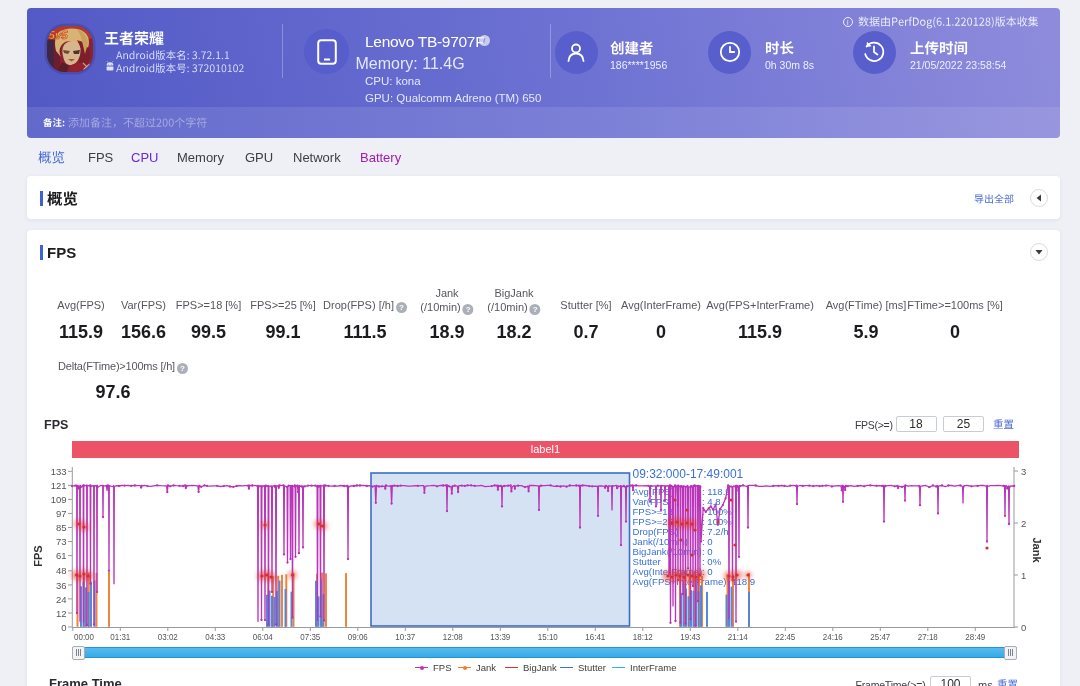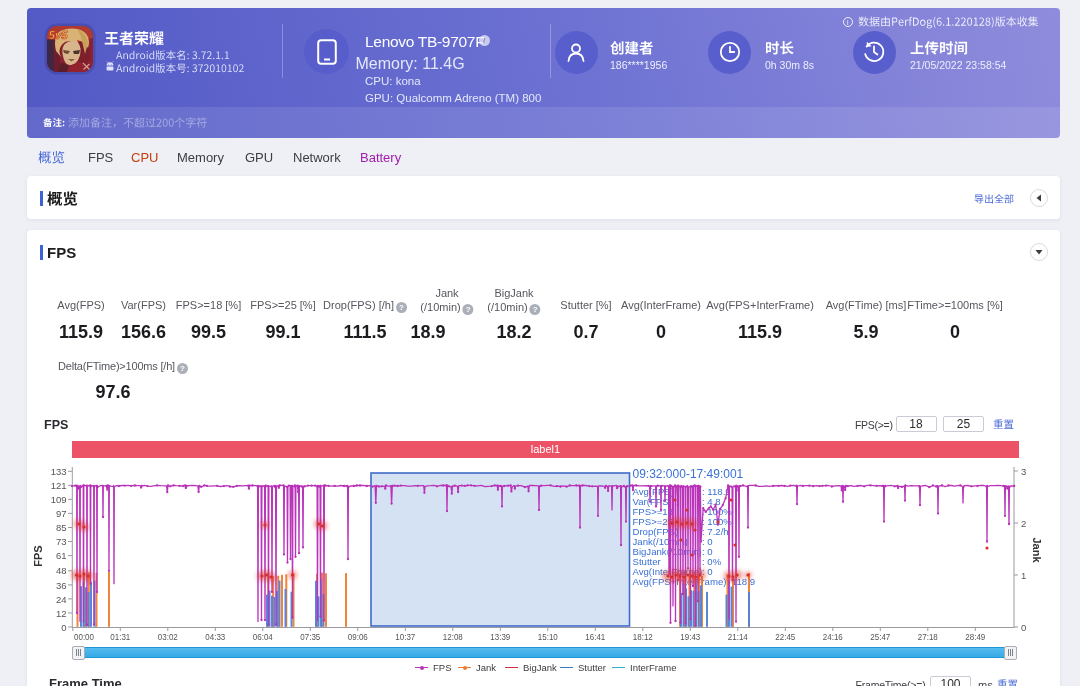--- a/index.html
+++ b/index.html
@@ -8,21 +8,21 @@
 .bluebar{position:absolute;width:3px;height:15px;background:#3c61d9}
 .cbtn{position:absolute;width:18px;height:18px;border-radius:50%;background:#fff;border:1px solid #d9dbe1;display:flex;align-items:center;justify-content:center}
 .statv{position:absolute;font-size:18px;font-weight:bold;color:#1c1c20;transform:translateX(-50%)}
 .statl{position:absolute;font-size:11px;color:#56565e;white-space:nowrap;transform:translateX(-50%);text-align:center;line-height:14px}
 .qm{display:inline-block;width:11px;height:11px;border-radius:50%;background:#abafb8;color:#fff;font-size:8px;font-weight:bold;text-align:center;line-height:11px;vertical-align:-1px;margin-left:2px}
 .ibox{position:absolute;width:41px;height:16px;border:1px solid #c9ccd4;border-radius:2px;background:#fff;font-size:12px;color:#2b2b2b;text-align:center;line-height:14px}
 </style></head><body>
 
 <div class="abs" style="left:26.5px;top:8px;width:1033px;height:129.5px;border-radius:4px;overflow:hidden;background:linear-gradient(78deg,#5259c5 0%,#6c71d2 52%,#8f8cdc 100%)">
 <div class="abs" style="left:0;top:99px;width:1033px;height:30.5px;background:rgba(255,255,255,0.10)"></div>
-<div class="abs" style="left:20.5px;top:18px;width:46px;height:46px;border-radius:10px;overflow:hidden;box-shadow:0 0 0 2.5px rgba(45,45,130,0.30)">
+<div class="abs" style="left:20.5px;top:18px;width:46px;height:46px;border-radius:18px;overflow:hidden;box-shadow:0 0 0 2.5px rgba(45,45,130,0.30)">
 <svg width="46" height="46" viewBox="0 0 46 46" style="display:block">
 <rect width="46" height="46" fill="#8c2130"></rect>
 <path d="M0 14 L10 10 L8 46 L0 46 Z" fill="#3e2742"></path>
 <path d="M6 12 L14 8 L13 46 L7 46 Z" fill="#6e1d2e"></path>
 <path d="M0 0 H46 V12 L30 16 L0 13 Z" fill="#b03a31"></path>
 <path d="M34 10 C40 14 44 22 43 32 L36 46 L30 30 Z" fill="#7c1f2b"></path>
 <path d="M12 6 C18 2 30 1 37 6 C42 10 43 16 41 22 C38 17 35 15 30 14 L34 24 L28 17 C22 14 17 15 14 20 C12 23 12 27 14 31 L9 25 C7 17 8 10 12 6 Z" fill="#d9b276"></path>
 <path d="M30 3 C36 5 40 10 41 17 L38 28 L35 15 C34 10 32 6 30 3 Z" fill="#c9a058"></path>
 <path d="M17 19 C21 14 29 14 32 18 C34 22 34 28 32 32 C30 37 26 39 23 39 C19 39 17 35 16 30 C15 26 15 22 17 19 Z" fill="#d8b58c"></path>
 <path d="M16 24 L23 25 L21 28 L17 27 Z" fill="#6b4a33"></path>
@@ -62,21 +62,21 @@
 <div class="abs" style="left:277.5px;top:21px;width:45px;height:45px;border-radius:50%;background:#575dcb;display:flex;align-items:center;justify-content:center">
 <svg width="20" height="26" viewBox="0 0 20 26">
         <rect x="1.2" y="1.2" width="17.6" height="23.6" rx="3" fill="none" stroke="#fff" stroke-width="2"></rect>
         <line x1="7" y1="20.5" x2="13" y2="20.5" stroke="#fff" stroke-width="2"></line>
       </svg>
     </div>
 <div class="abs" style="left:338.5px;top:24.5px;font-size:15.5px;font-weight:normal;letter-spacing:-0.3px;color:#fff">Lenovo TB-9707F</div>
 <div class="abs" style="left:452px;top:26.5px;width:11px;height:11px;border-radius:50%;background:rgba(235,236,248,0.75);color:#8b90c9;font-size:8px;font-weight:bold;text-align:center;line-height:11px;font-style:italic">i</div>
 <div class="abs" style="left:329px;top:47px;font-size:16px;color:#e4e7fb">Memory: 11.4G</div>
 <div class="abs" style="left:338.5px;top:67px;font-size:11.5px;color:#e4e7fb">CPU: kona</div>
-<div class="abs" style="left:338.5px;top:84px;font-size:11.5px;color:#e4e7fb">GPU: Qualcomm Adreno (TM) 800</div>
+<div class="abs" style="left:338.5px;top:84px;font-size:11.5px;color:#e4e7fb">GPU: Qualcomm Adreno (TM) 650</div>
 <div class="abs" style="left:528.0px;top:22.5px;width:43px;height:43px;border-radius:50%;background:#585ecc;display:flex;align-items:center;justify-content:center">
       <svg width="24" height="24" viewBox="0 0 24 24">
         <circle cx="12" cy="8.5" r="4" fill="none" stroke="#fff" stroke-width="1.8"></circle>
         <path d="M4.5 21 C5 15.5 8 13.5 12 13.5 C16 13.5 19 15.5 19.5 21" fill="none" stroke="#fff" stroke-width="1.8" stroke-linecap="round"></path>
       </svg>
     </div>
 <div style="position:absolute;left:583.5px;top:30.1px;width:44.5px;height:20.3px">
       <svg width="44.5" height="20.3" viewBox="0 -15.37 44.5 20.3" style="display:block;overflow:visible">
         <path d="M11.730500000000001 -12.035V-0.7395C11.730500000000001 -0.464 11.614500000000001 -0.377 11.3245 -0.36250000000000004C11.034500000000001 -0.36250000000000004 10.063 -0.36250000000000004 9.135 -0.406C9.3815 0.058 9.6425 0.7975 9.7295 1.276C11.092500000000001 1.276 12.035 1.2325000000000002 12.644 0.9570000000000001C13.2385 0.6960000000000001 13.456000000000001 0.24650000000000002 13.456000000000001 -0.7395V-12.035ZM8.9465 -10.6575V-2.4215H10.614V-10.6575ZM2.697 -7.047000000000001H2.6390000000000002C3.4655 -7.8445 4.205 -8.7725 4.8285 -9.7875C5.6115 -8.8885 6.438000000000001 -7.888000000000001 7.018000000000001 -7.047000000000001ZM4.306500000000001 -12.354000000000001C3.5380000000000003 -10.498000000000001 2.0155000000000003 -8.5405 0.24650000000000002 -7.351500000000001C0.6235 -7.0615000000000006 1.218 -6.438000000000001 1.4935 -6.061L1.943 -6.423500000000001V-1.102C1.943 0.5945 2.4650000000000003 1.0585 4.176 1.0585C4.5385 1.0585 6.119000000000001 1.0585 6.5105 1.0585C8.004 1.0585 8.4535 0.4495 8.642000000000001 -1.6095000000000002C8.1925 -1.711 7.511 -1.9720000000000002 7.1485 -2.2475C7.0615000000000006 -0.7105 6.96 -0.42050000000000004 6.3655 -0.42050000000000004C5.9885 -0.42050000000000004 4.698 -0.42050000000000004 4.3935 -0.42050000000000004C3.7265 -0.42050000000000004 3.625 -0.5075000000000001 3.625 -1.102V-5.5535000000000005H5.9305C5.843500000000001 -4.306500000000001 5.742 -3.77 5.6115 -3.596C5.495500000000001 -3.48 5.3795 -3.451 5.191 -3.451C4.9735000000000005 -3.451 4.553 -3.451 4.0745000000000005 -3.5090000000000003C4.306500000000001 -3.103 4.466 -2.494 4.495 -2.0445C5.1185 -2.0300000000000002 5.713 -2.0445 6.061 -2.088C6.452500000000001 -2.146 6.757000000000001 -2.262 7.032500000000001 -2.581C7.3660000000000005 -2.987 7.5255 -4.0455000000000005 7.627000000000001 -6.452500000000001V-6.5105L8.743500000000001 -7.5545C8.091000000000001 -8.5405 6.728000000000001 -10.0485 5.626 -11.223L5.9015 -11.8465Z M20.126 -11.2375V-9.932500000000001H22.576500000000003V-9.236500000000001H19.343V-7.946000000000001H22.576500000000003V-7.221H20.0535V-5.9015H22.576500000000003V-5.205500000000001H19.9665V-3.9875000000000003H22.576500000000003V-3.2625H19.401V-1.943H22.576500000000003V-0.9570000000000001H24.2295V-1.943H28.072000000000003V-3.2625H24.2295V-3.9875000000000003H27.608V-5.205500000000001H24.2295V-5.9015H27.448500000000003V-7.946000000000001H28.246000000000002V-9.236500000000001H27.448500000000003V-11.2375H24.2295V-12.310500000000001H22.576500000000003V-11.2375ZM24.2295 -7.946000000000001H25.9115V-7.221H24.2295ZM24.2295 -9.236500000000001V-9.932500000000001H25.9115V-9.236500000000001ZM15.8195 -5.220000000000001C15.8195 -5.4085 16.2835 -5.6985 16.617 -5.8725000000000005H17.8495C17.719 -4.930000000000001 17.5305 -4.0745000000000005 17.284 -3.335C17.023 -3.8135000000000003 16.7765 -4.3790000000000004 16.588 -5.046L15.312 -4.611000000000001C15.66 -3.451 16.095 -2.5085 16.6025 -1.7690000000000001C16.1385 -0.9570000000000001 15.5585 -0.319 14.8625 0.1595C15.225 0.377 15.863 0.9715 16.1095 1.3050000000000002C16.733 0.8410000000000001 17.2695 0.232 17.7335 -0.522C19.241500000000002 0.7105 21.2135 1.0150000000000001 23.664 1.0150000000000001H27.9415C28.043 0.551 28.3185 -0.2175 28.565 -0.5655C27.564500000000002 -0.5365 24.5485 -0.5365 23.722 -0.5365C21.576 -0.551 19.7635 -0.7975 18.4295 -1.9285C18.995 -3.3205 19.372 -5.075 19.5605 -7.192L18.589 -7.424L18.2845 -7.3805000000000005H17.7915C18.4295 -8.468 19.082 -9.744 19.633 -11.049000000000001L18.589 -11.745000000000001L18.052500000000002 -11.5275H15.312V-10.005H17.429000000000002C16.936 -8.845 16.385 -7.859 16.153 -7.5255C15.8485 -7.032500000000001 15.4425 -6.641 15.138 -6.554C15.3555 -6.2205 15.7035 -5.5535000000000005 15.8195 -5.220000000000001Z M40.774 -11.9045C40.3245 -11.252 39.817 -10.6285 39.266 -10.0485V-10.759H36.1195V-12.325000000000001H34.394V-10.759H30.972V-9.251000000000001H34.394V-7.917000000000001H29.725V-6.394500000000001H34.6695C33.002 -5.394 31.1605 -4.582 29.261 -3.9730000000000003C29.5945 -3.625 30.102 -2.9145000000000003 30.3195 -2.5375C31.0735 -2.813 31.813 -3.1175 32.5525 -3.4655V1.3050000000000002H34.292500000000004V0.8845000000000001H39.295V1.247H41.1075V-5.234500000000001H35.8295C36.424 -5.597 36.9895 -5.9885 37.5405 -6.394500000000001H42.775V-7.917000000000001H39.382C40.455 -8.8885 41.426500000000004 -9.961500000000001 42.2675 -11.121500000000001ZM36.1195 -7.917000000000001V-9.251000000000001H38.483000000000004C37.99 -8.787 37.468 -8.3375 36.917 -7.917000000000001ZM34.292500000000004 -1.5515H39.295V-0.5800000000000001H34.292500000000004ZM34.292500000000004 -2.871V-3.7990000000000004H39.295V-2.871Z" fill="#ffffff"></path>
       </svg>
@@ -123,21 +123,21 @@
         <path d="M4.476999999999999 -3.179C4.224 -2.343 3.7619999999999996 -1.386 3.0799999999999996 -0.825L3.6849999999999996 -0.374C4.3999999999999995 -1.012 4.851 -2.046 5.1259999999999994 -2.9259999999999997ZM7.0729999999999995 -2.794C7.3919999999999995 -2.057 7.710999999999999 -1.089 7.7989999999999995 -0.43999999999999995L8.469999999999999 -0.693C8.36 -1.3199999999999998 8.052 -2.2769999999999997 7.688999999999999 -3.0029999999999997ZM8.426 -3.0909999999999997C9.052999999999999 -2.255 9.713 -1.0999999999999999 9.976999999999999 -0.34099999999999997L10.67 -0.693C10.383999999999999 -1.452 9.724 -2.5629999999999997 9.075 -3.399ZM5.8629999999999995 -4.367V-0.033C5.8629999999999995 0.09899999999999999 5.819 0.143 5.665 0.143C5.521999999999999 0.143 5.0489999999999995 0.154 4.499 0.132C4.598 0.363 4.697 0.6599999999999999 4.7299999999999995 0.8799999999999999C5.467 0.8799999999999999 5.951 0.869 6.247999999999999 0.748C6.545 0.627 6.633 0.407 6.633 -0.022V-4.367ZM0.9349999999999999 -8.546999999999999C1.573 -8.228 2.343 -7.710999999999999 2.706 -7.337L3.2009999999999996 -8.008C2.816 -8.370999999999999 2.046 -8.844 1.4189999999999998 -9.141ZM0.418 -5.566C1.0779999999999998 -5.279999999999999 1.8699999999999999 -4.8069999999999995 2.255 -4.455L2.7279999999999998 -5.1259999999999994C2.332 -5.478 1.5399999999999998 -5.907 0.869 -6.170999999999999ZM0.6599999999999999 0.27499999999999997 1.397 0.737C1.8809999999999998 -0.242 2.431 -1.529 2.8489999999999998 -2.629L2.189 -3.0909999999999997C1.7269999999999999 -1.9029999999999998 1.0999999999999999 -0.5389999999999999 0.6599999999999999 0.27499999999999997ZM3.597 -8.613V-7.843H6.028C5.907 -7.337 5.742 -6.842 5.5329999999999995 -6.369H3.0909999999999997V-5.588H5.1259999999999994C4.576 -4.697 3.8169999999999997 -3.9269999999999996 2.794 -3.421C2.948 -3.267 3.19 -2.9699999999999998 3.3 -2.794C4.553999999999999 -3.4429999999999996 5.433999999999999 -4.433 6.05 -5.588H7.436C8.052 -4.4879999999999995 9.086 -3.476 10.142 -2.9699999999999998C10.263 -3.1679999999999997 10.516 -3.4539999999999997 10.681 -3.6079999999999997C9.767999999999999 -3.993 8.876999999999999 -4.741 8.293999999999999 -5.588H10.494V-6.369H6.4239999999999995C6.611 -6.842 6.765 -7.337 6.896999999999999 -7.843H10.12V-8.613Z M17.292 -7.8759999999999994V0.715H18.084V-0.09899999999999999H20.218V0.627H21.043V-7.8759999999999994ZM18.084 -0.8909999999999999V-7.0729999999999995H20.218V-0.8909999999999999ZM13.145 -9.097 13.134 -7.1499999999999995H11.583V-6.3469999999999995H13.112C13.035 -3.5749999999999997 12.693999999999999 -1.133 11.308 0.319C11.517 0.45099999999999996 11.814 0.704 11.946 0.8909999999999999C13.431000000000001 -0.726 13.815999999999999 -3.3659999999999997 13.915 -6.3469999999999995H15.587C15.498999999999999 -2.112 15.399999999999999 -0.605 15.169 -0.286C15.07 -0.143 14.96 -0.09899999999999999 14.795 -0.10999999999999999C14.597 -0.10999999999999999 14.123999999999999 -0.10999999999999999 13.607 -0.154C13.75 0.077 13.827 0.429 13.849 0.6709999999999999C14.344 0.704 14.85 0.715 15.158 0.6709999999999999C15.477 0.627 15.686 0.528 15.884 0.242C16.225 -0.23099999999999998 16.302 -1.837 16.39 -6.731999999999999C16.39 -6.853 16.39 -7.1499999999999995 16.39 -7.1499999999999995H13.937L13.959 -9.097Z M29.535 -7.568C29.006999999999998 -7.007 28.292 -6.523 27.478 -6.1049999999999995C26.73 -6.478999999999999 26.092 -6.93 25.619 -7.446999999999999L25.74 -7.568ZM26.059 -9.273C25.509 -8.315999999999999 24.431 -7.215999999999999 22.836 -6.468C23.023 -6.335999999999999 23.276 -6.061 23.408 -5.8629999999999995C24.024 -6.1819999999999995 24.563 -6.545 25.036 -6.93C25.487 -6.468 26.015 -6.061 26.62 -5.709C25.278 -5.148 23.759999999999998 -4.763 22.33 -4.5649999999999995C22.473 -4.378 22.638 -4.015 22.704 -3.784C24.299 -4.048 25.993 -4.521 27.489 -5.247C28.864 -4.587 30.491999999999997 -4.1579999999999995 32.186 -3.9379999999999997C32.296 -4.169 32.516 -4.51 32.703 -4.697C31.141 -4.872999999999999 29.634 -5.202999999999999 28.358 -5.709C29.403 -6.324999999999999 30.293999999999997 -7.084 30.887999999999998 -7.997L30.349 -8.338L30.206 -8.293999999999999H26.389C26.598 -8.558 26.785 -8.822 26.95 -9.097ZM24.728 -1.4189999999999998H27.06V-0.19799999999999998H24.728ZM24.728 -2.09V-3.2009999999999996H27.06V-2.09ZM30.206 -1.4189999999999998V-0.19799999999999998H27.907V-1.4189999999999998ZM30.206 -2.09H27.907V-3.2009999999999996H30.206ZM23.87 -3.9269999999999996V0.8799999999999999H24.728V0.528H30.206V0.858H31.097V-3.9269999999999996Z M34.034 -8.514C34.749 -8.173 35.662 -7.645 36.124 -7.281999999999999L36.597 -7.9639999999999995C36.124 -8.305 35.2 -8.799999999999999 34.496 -9.107999999999999ZM33.462 -5.467C34.155 -5.137 35.057 -4.62 35.497 -4.268L35.959 -4.960999999999999C35.497 -5.302 34.584 -5.786 33.913 -6.082999999999999ZM33.781 0.19799999999999998 34.474 0.759C35.134 -0.264 35.893 -1.65 36.476 -2.8049999999999997L35.882 -3.355C35.244 -2.101 34.375 -0.6489999999999999 33.781 0.19799999999999998ZM39.028 -9.009C39.402 -8.437 39.787 -7.667 39.941 -7.183L40.744 -7.502C40.579 -7.986 40.161 -8.722999999999999 39.775999999999996 -9.283999999999999ZM36.674 -7.138999999999999V-6.358H39.567V-3.872H37.092V-3.0909999999999997H39.567V-0.253H36.322V0.5389999999999999H43.582V-0.253H40.425V-3.0909999999999997H42.922V-3.872H40.425V-6.358H43.318V-7.138999999999999Z M45.727 1.1769999999999998C46.882 0.7699999999999999 47.63 -0.132 47.63 -1.3199999999999998C47.63 -2.09 47.3 -2.585 46.695 -2.585C46.244 -2.585 45.859 -2.31 45.859 -1.793C45.859 -1.276 46.233 -1.012 46.684 -1.012L46.871 -1.034C46.816 -0.27499999999999997 46.332 0.242 45.485 0.594Z M61.149 -5.258C62.458 -4.378 64.108 -3.0799999999999996 64.889 -2.2329999999999997L65.56 -2.871C64.735 -3.718 63.063 -4.949999999999999 61.765 -5.786ZM55.759 -8.469999999999999V-7.622999999999999H60.653999999999996C59.565 -5.742 57.673 -3.8829999999999996 55.484 -2.8049999999999997C55.66 -2.618 55.913 -2.288 56.045 -2.0789999999999997C57.574 -2.8819999999999997 58.938 -4.015 60.049 -5.2909999999999995V0.858H60.94V-6.4239999999999995C61.226 -6.808999999999999 61.479 -7.215999999999999 61.71 -7.622999999999999H65.241V-8.469999999999999Z M72.534 -3.828H75.163V-1.8039999999999998H72.534ZM71.753 -4.521V-1.111H75.988V-4.521ZM67.067 -4.279C67.034 -2.343 66.935 -0.605 66.297 0.495C66.484 0.583 66.825 0.7919999999999999 66.968 0.8909999999999999C67.287 0.308 67.485 -0.429 67.606 -1.265C68.409 0.23099999999999998 69.729 0.594 72.083 0.594H76.34C76.384 0.352 76.538 -0.033 76.67 -0.21999999999999997C75.988 -0.187 72.611 -0.187 72.072 -0.19799999999999998C70.972 -0.19799999999999998 70.114 -0.286 69.443 -0.5609999999999999V-2.772H71.17V-3.509H69.443V-5.071H71.203C71.368 -4.949999999999999 71.555 -4.795999999999999 71.643 -4.697C72.831 -5.379 73.502 -6.4239999999999995 73.722 -8.062999999999999H75.416C75.339 -6.633 75.24 -6.072 75.097 -5.907C75.02 -5.819 74.92099999999999 -5.797 74.756 -5.808C74.602 -5.808 74.173 -5.808 73.711 -5.851999999999999C73.832 -5.654 73.909 -5.356999999999999 73.92 -5.137C74.41499999999999 -5.114999999999999 74.877 -5.114999999999999 75.13 -5.137C75.416 -5.159 75.603 -5.225 75.768 -5.412C76.021 -5.6979999999999995 76.131 -6.468 76.219 -8.448C76.23 -8.546999999999999 76.23 -8.777999999999999 76.23 -8.777999999999999H71.39V-8.062999999999999H72.941C72.765 -6.787 72.248 -5.907 71.28 -5.346V-5.819H69.322V-7.183H71.06V-7.92H69.322V-9.24H68.552V-7.92H66.803V-7.183H68.552V-5.819H66.572V-5.071H68.706V-1.023C68.288 -1.386 67.98 -1.914 67.749 -2.651C67.782 -3.157 67.804 -3.6849999999999996 67.815 -4.234999999999999Z M77.869 -8.514C78.485 -7.941999999999999 79.189 -7.138999999999999 79.497 -6.622L80.19 -7.106C79.849 -7.622999999999999 79.123 -8.392999999999999 78.507 -8.943ZM81.191 -5.247C81.752 -4.5649999999999995 82.423 -3.597 82.731 -3.025L83.424 -3.4429999999999996C83.105 -4.015 82.412 -4.939 81.851 -5.609999999999999ZM79.882 -5.114999999999999H77.55V-4.345H79.068V-1.4629999999999999C78.573 -1.287 78.001 -0.7919999999999999 77.407 -0.154L77.979 0.627C78.54 -0.132 79.079 -0.7809999999999999 79.442 -0.7809999999999999C79.695 -0.7809999999999999 80.047 -0.407 80.509 -0.121C81.279 0.363 82.203 0.473 83.567 0.473C84.623 0.473 86.57 0.418 87.351 0.374C87.362 0.121 87.505 -0.297 87.604 -0.517C86.537 -0.407 84.876 -0.308 83.589 -0.308C82.357 -0.308 81.422 -0.39599999999999996 80.696 -0.836C80.322 -1.056 80.091 -1.276 79.882 -1.408ZM84.92 -9.206999999999999V-7.26H80.652V-6.478999999999999H84.92V-2.112C84.92 -1.914 84.843 -1.859 84.623 -1.8479999999999999C84.403 -1.837 83.633 -1.837 82.83 -1.8699999999999999C82.951 -1.628 83.083 -1.265 83.127 -1.023C84.161 -1.023 84.832 -1.034 85.217 -1.1769999999999998C85.613 -1.309 85.756 -1.551 85.756 -2.112V-6.478999999999999H87.285V-7.26H85.756V-9.206999999999999Z M88.484 0.0H93.555V-0.869H91.322C90.915 -0.869 90.42 -0.825 90.002 -0.7919999999999999C91.894 -2.585 93.17 -4.224 93.17 -5.840999999999999C93.17 -7.271 92.257 -8.206 90.816 -8.206C89.793 -8.206 89.089 -7.744 88.44 -7.029L89.023 -6.457C89.474 -6.9959999999999996 90.035 -7.3919999999999995 90.695 -7.3919999999999995C91.696 -7.3919999999999995 92.18 -6.720999999999999 92.18 -5.797C92.18 -4.411 91.014 -2.8049999999999997 88.484 -0.594Z M97.16300000000001 0.143C98.69200000000001 0.143 99.671 -1.2429999999999999 99.671 -4.059C99.671 -6.853 98.69200000000001 -8.206 97.16300000000001 -8.206C95.623 -8.206 94.655 -6.853 94.655 -4.059C94.655 -1.2429999999999999 95.623 0.143 97.16300000000001 0.143ZM97.16300000000001 -0.6709999999999999C96.25 -0.6709999999999999 95.623 -1.694 95.623 -4.059C95.623 -6.412999999999999 96.25 -7.414 97.16300000000001 -7.414C98.07600000000001 -7.414 98.703 -6.412999999999999 98.703 -4.059C98.703 -1.694 98.07600000000001 -0.6709999999999999 97.16300000000001 -0.6709999999999999Z M103.268 0.143C104.79700000000001 0.143 105.77600000000001 -1.2429999999999999 105.77600000000001 -4.059C105.77600000000001 -6.853 104.79700000000001 -8.206 103.268 -8.206C101.72800000000001 -8.206 100.76 -6.853 100.76 -4.059C100.76 -1.2429999999999999 101.72800000000001 0.143 103.268 0.143ZM103.268 -0.6709999999999999C102.355 -0.6709999999999999 101.72800000000001 -1.694 101.72800000000001 -4.059C101.72800000000001 -6.412999999999999 102.355 -7.414 103.268 -7.414C104.18100000000001 -7.414 104.808 -6.412999999999999 104.808 -4.059C104.808 -1.694 104.18100000000001 -0.6709999999999999 103.268 -0.6709999999999999Z M111.37500000000001 -6.005999999999999V0.869H112.233V-6.005999999999999ZM111.88100000000001 -9.251C110.781 -7.414 108.77900000000001 -5.808 106.70000000000002 -4.906C106.93100000000001 -4.707999999999999 107.17300000000002 -4.388999999999999 107.31600000000002 -4.146999999999999C109.01 -4.9719999999999995 110.638 -6.247999999999999 111.82600000000001 -7.765999999999999C113.28900000000002 -6.05 114.74100000000001 -4.994 116.36900000000001 -4.136C116.501 -4.3999999999999995 116.75400000000002 -4.707999999999999 116.97400000000002 -4.8839999999999995C115.28000000000002 -5.709 113.71800000000002 -6.742999999999999 112.31000000000002 -8.426L112.61800000000001 -8.91Z M122.37500000000001 -3.993V-3.3H118.07400000000001V-2.508H122.37500000000001V-0.154C122.37500000000001 0.0 122.32000000000001 0.05499999999999999 122.12200000000001 0.066C121.924 0.066 121.20900000000002 0.066 120.47200000000001 0.044C120.61500000000001 0.264 120.769 0.638 120.82400000000001 0.869C121.75900000000001 0.869 122.34200000000001 0.858 122.72700000000002 0.737C123.12300000000002 0.594 123.24400000000001 0.352 123.24400000000001 -0.132V-2.508H127.54500000000002V-3.3H123.24400000000001V-3.707C124.21200000000002 -4.224 125.20200000000001 -4.9719999999999995 125.88400000000001 -5.675999999999999L125.32300000000001 -6.1049999999999995L125.13600000000001 -6.061H119.87800000000001V-5.279999999999999H124.30000000000001C123.739 -4.795999999999999 123.02400000000002 -4.311999999999999 122.37500000000001 -3.993ZM121.97900000000001 -9.064C122.18800000000002 -8.777999999999999 122.397 -8.415 122.54 -8.096H118.19500000000001V-5.819H119.00900000000001V-7.303999999999999H126.58800000000001V-5.819H127.43500000000002V-8.096H123.50800000000001C123.35400000000001 -8.459 123.06800000000001 -8.953999999999999 122.78200000000001 -9.317Z M132.66 -3.0469999999999997C133.144 -2.343 133.76 -1.397 134.046 -0.836L134.75 -1.265C134.442 -1.8039999999999998 133.815 -2.7169999999999996 133.331 -3.399ZM136.389 -5.951V-4.752H132.022V-3.993H136.389V-0.176C136.389 0.011 136.323 0.05499999999999999 136.103 0.066C135.905 0.077 135.168 0.077 134.387 0.05499999999999999C134.508 0.286 134.629 0.627 134.673 0.858C135.663 0.858 136.312 0.847 136.686 0.726C137.06 0.594 137.192 0.352 137.192 -0.16499999999999998V-3.993H138.688V-4.752H137.192V-5.951ZM131.175 -6.05C130.614 -4.851 129.701 -3.6519999999999997 128.766 -2.871C128.942 -2.706 129.228 -2.3649999999999998 129.338 -2.1999999999999997C129.701 -2.5189999999999997 130.064 -2.904 130.405 -3.3329999999999997V0.8799999999999999H131.208V-4.455C131.483 -4.895 131.736 -5.335 131.956 -5.786ZM130.317 -9.273C129.976 -8.173 129.393 -7.0729999999999995 128.71099999999998 -6.358C128.909 -6.2589999999999995 129.25 -6.028 129.404 -5.896C129.767 -6.324999999999999 130.119 -6.875 130.438 -7.4799999999999995H131.01C131.252 -6.973999999999999 131.527 -6.369 131.68099999999998 -5.994999999999999L132.418 -6.247999999999999C132.286 -6.556 132.044 -7.039999999999999 131.82399999999998 -7.4799999999999995H133.54V-8.184H130.768C130.9 -8.481 131.021 -8.789 131.12 -9.086ZM134.651 -9.273C134.321 -8.173 133.716 -7.127999999999999 132.99 -6.446C133.188 -6.335999999999999 133.529 -6.1049999999999995 133.683 -5.973C134.06799999999998 -6.38 134.442 -6.896999999999999 134.761 -7.4799999999999995H135.52C135.828 -7.029 136.16899999999998 -6.489999999999999 136.323 -6.149L137.049 -6.446C136.906 -6.720999999999999 136.653 -7.106 136.389 -7.4799999999999995H138.589V-8.184H135.102C135.22299999999998 -8.481 135.333 -8.777999999999999 135.432 -9.086Z" fill="#ffffff" fill-opacity="0.42"></path>
       </svg>
     </div>
 </div>
 <div style="position:absolute;left:38px;top:147.8px;width:28.0px;height:18.9px">
     <svg width="28.0" height="18.9" viewBox="0 -14.31 28.0 18.9" style="display:block;overflow:visible">
       <path d="M8.4105 -4.86C8.532 -4.9545 8.9235 -5.022 9.395999999999999 -5.022H10.0305C9.584999999999999 -3.105 8.7075 -1.107 7.02 0.621C7.263 0.729 7.6005 0.9585 7.776 1.1205C9.0045 -0.1755 9.8145 -1.6335 10.341 -3.105V-0.243C10.341 0.351 10.395 0.5535 10.5705 0.7155C10.746 0.8775 11.016 0.9315 11.259 0.9315C11.394 0.9315 11.691 0.9315 11.8395 0.9315C12.068999999999999 0.9315 12.312 0.8775 12.447 0.783C12.6225 0.6615 12.7305 0.486 12.7845 0.2295C12.852 -0.027 12.8925 -0.7965 12.906 -1.458C12.7035 -1.5255 12.447 -1.6605 12.2985 -1.7954999999999999C12.2985 -1.1205 12.285 -0.54 12.258 -0.297C12.231 -0.135 12.177 -0.027 12.123 0.027C12.0555 0.081 11.934 0.0945 11.8125 0.0945C11.7045 0.0945 11.5425 0.0945 11.4615 0.0945C11.3535 0.0945 11.259 0.0675 11.2185 0.027C11.151 -0.0135 11.1375 -0.108 11.1375 -0.189V-4.32H10.719L10.881 -5.022H12.8385V-5.886H11.043C11.272499999999999 -7.29 11.3265 -8.613 11.3265 -9.7065H12.636V-10.5975H8.4105V-9.7065H10.503C10.503 -8.6265 10.4625 -7.29 10.206 -5.886H9.2205C9.3825 -6.7905 9.6255 -8.235 9.7335 -8.883H8.91C8.829 -8.2485 8.532 -6.3045 8.4105 -5.994C8.343 -5.7645 8.2485 -5.697 8.073 -5.643C8.181 -5.4675 8.3565 -5.0625 8.4105 -4.86ZM7.047 -7.3845V-5.724H5.4V-7.3845ZM7.047 -8.1405H5.4V-9.7065H7.047ZM4.5495 -0.0945C4.725 -0.324 5.049 -0.567 7.2495 -1.9304999999999999C7.3709999999999996 -1.6199999999999999 7.4655 -1.3365 7.5329999999999995 -1.0935L8.2755 -1.4445C8.0595 -2.1465 7.56 -3.294 7.0875 -4.158L6.399 -3.8609999999999998C6.588 -3.483 6.7905 -3.051 6.966 -2.6325L5.4 -1.7415V-4.887H7.83V-10.557H4.5765V-2.025C4.5765 -1.404 4.239 -0.972 4.023 -0.7965C4.1985 -0.6345 4.455 -0.297 4.5495 -0.0945ZM2.133 -11.34V-8.478H0.7155V-7.5329999999999995H2.106C1.782 -5.6834999999999996 1.1205 -3.51 0.40499999999999997 -2.322C0.567 -2.106 0.8099999999999999 -1.728 0.9315 -1.458C1.377 -2.214 1.7954999999999999 -3.348 2.133 -4.563V1.0665H3.051V-5.6025C3.348 -5.0085 3.6585 -4.3335 3.807 -3.942L4.3875 -4.7655C4.1985 -5.1165 3.348 -6.5745 3.051 -7.02V-7.5329999999999995H4.212V-8.478H3.051V-11.34Z M22.194 -8.451C22.8825 -7.803 23.652 -6.885 23.9895 -6.264L24.894 -6.696C24.543 -7.3035 23.787 -8.181 23.058 -8.8155ZM15.0525 -10.584V-6.777H16.038V-10.584ZM17.874 -11.205V-6.3315H18.8595V-11.205ZM20.628 -2.4705V-0.351C20.628 0.6345 20.9655 0.891 22.2885 0.891C22.572 0.891 24.381 0.891 24.6645 0.891C25.744500000000002 0.891 26.028 0.513 26.1495 -1.026C25.8795 -1.08 25.4745 -1.215 25.258499999999998 -1.377C25.2045 -0.1485 25.11 0.027 24.57 0.027C24.1785 0.027 22.68 0.027 22.383 0.027C21.7485 0.027 21.6405 -0.027 21.6405 -0.3645V-2.4705ZM19.6695 -4.401V-3.348C19.6695 -2.268 19.3185 -0.7424999999999999 14.391 0.297C14.6205 0.4995 14.904 0.8775 15.039 1.107C20.1285 -0.0945 20.7225 -1.917 20.7225 -3.321V-4.401ZM16.146 -5.9265V-1.6335H17.145V-5.022H23.503500000000003V-1.7145H24.5565V-5.9265ZM21.411 -11.3535C21.0465 -9.8415 20.412 -8.3025 19.5885 -7.3035C19.845 -7.1955 20.2635 -6.939 20.4525 -6.7905C20.9115 -7.398 21.33 -8.181 21.680999999999997 -9.0585H26.122500000000002V-9.963H22.032C22.1535 -10.3545 22.275 -10.746 22.383 -11.151Z" fill="#4467d6"></path>
     </svg>
   </div>
 <div class="abs" style="left:88px;top:150px;font-size:13px;color:#3d3d46">FPS</div>
-<div class="abs" style="left:131px;top:150px;font-size:13px;color:#c2410c">CPU</div>
+<div class="abs" style="left:131px;top:150px;font-size:13px;color:#6d28d9">CPU</div>
 <div class="abs" style="left:177px;top:150px;font-size:13px;color:#3d3d46">Memory</div>
 <div class="abs" style="left:245px;top:150px;font-size:13px;color:#3d3d46">GPU</div>
 <div class="abs" style="left:293px;top:150px;font-size:13px;color:#3d3d46">Network</div>
 <div class="abs" style="left:360px;top:150px;font-size:13px;color:#a21caf">Battery</div>
 <div class="card" style="left:26.5px;top:176px;width:1033px;height:42.5px"></div>
 <div class="bluebar" style="left:40px;top:190.5px"></div>
 <div style="position:absolute;left:46.5px;top:187.5px;width:32.0px;height:21.7px">
     <svg width="32.0" height="21.7" viewBox="0 -16.43 32.0 21.7" style="display:block;overflow:visible">
       <path d="M2.077 -13.175V-10.044H0.6355V-8.3545H2.077V-8.308C1.736 -6.448 1.0385 -4.2315 0.2635 -2.914C0.527 -2.48 0.9299999999999999 -1.798 1.1005 -1.302C1.457 -1.891 1.7825 -2.666 2.077 -3.534V1.3795H3.7045V-5.4405C3.9525 -4.8205 4.185 -4.185 4.3245 -3.7355L5.2235 -5.1925V-2.7279999999999998C5.2235 -1.984 4.7895 -1.395 4.495 -1.147C4.7585 -0.8835 5.208 -0.2635 5.3475 0.062C5.5955 -0.23249999999999998 5.9985 -0.5735 8.277 -1.953L8.4785 -1.2865L9.765 -1.922C9.548 -2.7279999999999998 8.959 -4.0455 8.4475 -5.0375L7.254 -4.5105C7.4399999999999995 -4.1075 7.6415 -3.6734999999999998 7.812 -3.224L6.634 -2.5885V-5.4559999999999995H9.114V-6.6805C9.2535 -6.3705 9.548 -5.7505 9.641 -5.425C9.7805 -5.549 10.323 -5.642 10.818999999999999 -5.642H11.2995C10.757 -3.503 9.7495 -1.302 7.905 0.5425C8.3235 0.744 8.928 1.178 9.2225 1.4415C10.292 0.31 11.098 -0.9455 11.687 -2.2475V-0.4805C11.687 0.372 11.749 0.62 11.997 0.868C12.214 1.1005 12.555 1.1935 12.9115 1.1935C13.0975 1.1935 13.4075 1.1935 13.609 1.1935C13.888 1.1935 14.167 1.1005 14.3685 0.961C14.5855 0.806 14.7095 0.5735 14.8025 0.248C14.879999999999999 -0.093 14.942 -0.9765 14.9575 -1.7515C14.647499999999999 -1.8599999999999999 14.2445 -2.077 14.012 -2.263C14.0275 -1.55 14.012 -0.9455 13.981 -0.6819999999999999C13.95 -0.527 13.9035 -0.403 13.8415 -0.34099999999999997C13.795 -0.279 13.702 -0.2635 13.609 -0.2635C13.516 -0.2635 13.4075 -0.2635 13.33 -0.2635C13.237 -0.2635 13.1595 -0.2945 13.113 -0.34099999999999997C13.0665 -0.3875 13.0665 -0.496 13.0665 -0.5735V-4.898H12.6325L12.8185 -5.642H14.8645L14.879999999999999 -7.1455H13.0975C13.299 -8.494 13.361 -9.7805 13.3765 -10.865499999999999H14.6785V-12.4465H9.5945V-10.865499999999999H11.9505C11.935 -9.7805 11.8575 -8.494 11.625 -7.1455H10.881L11.3925 -10.137H9.9975C9.9045 -9.424 9.61 -7.4865 9.486 -7.161C9.3775 -6.8975 9.2845 -6.789 9.114 -6.727V-12.3845H5.2235V-5.3629999999999995C4.96 -5.8745 3.999 -7.6415 3.7045 -8.122V-8.3545H4.898V-10.044H3.7045V-13.175ZM7.7965 -8.2925V-6.944H6.634V-8.2925ZM7.7965 -9.61H6.634V-10.911999999999999H7.7965Z M25.7455 -9.4395C26.288 -8.741999999999999 26.908 -7.7655 27.1405 -7.1145L28.8455 -7.812C28.551000000000002 -8.432 27.9465 -9.362 27.3575 -10.0285ZM17.05 -12.276V-7.75H18.8325V-12.276ZM20.336 -12.9735V-7.254H22.134V-12.9735ZM18.166 -6.8975V-1.891H20.026V-5.2545H26.5825V-2.0925H28.5355V-6.8975ZM24.304000000000002 -13.206C23.932000000000002 -11.439 23.2345 -9.6255 22.3355 -8.5095C22.7695 -8.2925 23.560000000000002 -7.843 23.9165 -7.5795C24.4125 -8.2615 24.862000000000002 -9.176 25.265 -10.1835H30.1475V-11.811H25.807499999999997L26.0865 -12.849499999999999ZM22.180500000000002 -4.712V-3.4875C22.180500000000002 -2.48 21.731 -1.054 16.3525 -0.093C16.802 0.2945 17.3445 0.9765 17.576999999999998 1.3795C21.08 0.6045 22.753999999999998 -0.4495 23.529 -1.5035V-0.806C23.529 0.713 23.9785 1.178 25.869500000000002 1.178C26.256999999999998 1.178 27.7605 1.178 28.148 1.178C29.573999999999998 1.178 30.07 0.6975 30.256 -1.1005C29.7755 -1.209 29.0315 -1.4725 28.6595 -1.736C28.5975 -0.5425 28.489 -0.34099999999999997 27.9775 -0.34099999999999997C27.6055 -0.34099999999999997 26.412 -0.34099999999999997 26.133 -0.34099999999999997C25.497500000000002 -0.34099999999999997 25.389 -0.403 25.389 -0.806V-2.821H24.087C24.118000000000002 -3.038 24.133499999999998 -3.2395 24.133499999999998 -3.441V-4.712Z" fill="#1d1d1f"></path>
     </svg>
@@ -164,21 +164,21 @@
 <div class="statv" style="left:81px;top:322px">115.9</div>
 <div class="statl" style="left:143.5px;top:298px">Var(FPS)</div>
 <div class="statv" style="left:143.5px;top:322px">156.6</div>
 <div class="statl" style="left:208.5px;top:298px">FPS&gt;=18 [%]</div>
 <div class="statv" style="left:208.5px;top:322px">99.5</div>
 <div class="statl" style="left:283px;top:298px">FPS&gt;=25 [%]</div>
 <div class="statv" style="left:283px;top:322px">99.1</div>
 <div class="statl" style="left:365px;top:298px">Drop(FPS) [/h]<span class="qm">?</span></div>
 <div class="statv" style="left:365px;top:322px">111.5</div>
 <div class="statl" style="left:447px;top:285.5px">Jank<br>(/10min)<span class="qm">?</span></div>
-<div class="statv" style="left:428px;top:322px">18.9</div>
+<div class="statv" style="left:447px;top:322px">18.9</div>
 <div class="statl" style="left:514px;top:285.5px">BigJank<br>(/10min)<span class="qm">?</span></div>
 <div class="statv" style="left:514px;top:322px">18.2</div>
 <div class="statl" style="left:586px;top:298px">Stutter [%]</div>
 <div class="statv" style="left:586px;top:322px">0.7</div>
 <div class="statl" style="left:661px;top:298px">Avg(InterFrame)</div>
 <div class="statv" style="left:661px;top:322px">0</div>
 <div class="statl" style="left:760px;top:298px">Avg(FPS+InterFrame)</div>
 <div class="statv" style="left:760px;top:322px">115.9</div>
 <div class="statl" style="left:866px;top:298px">Avg(FTime) [ms]</div>
 <div class="statv" style="left:866px;top:322px">5.9</div>

